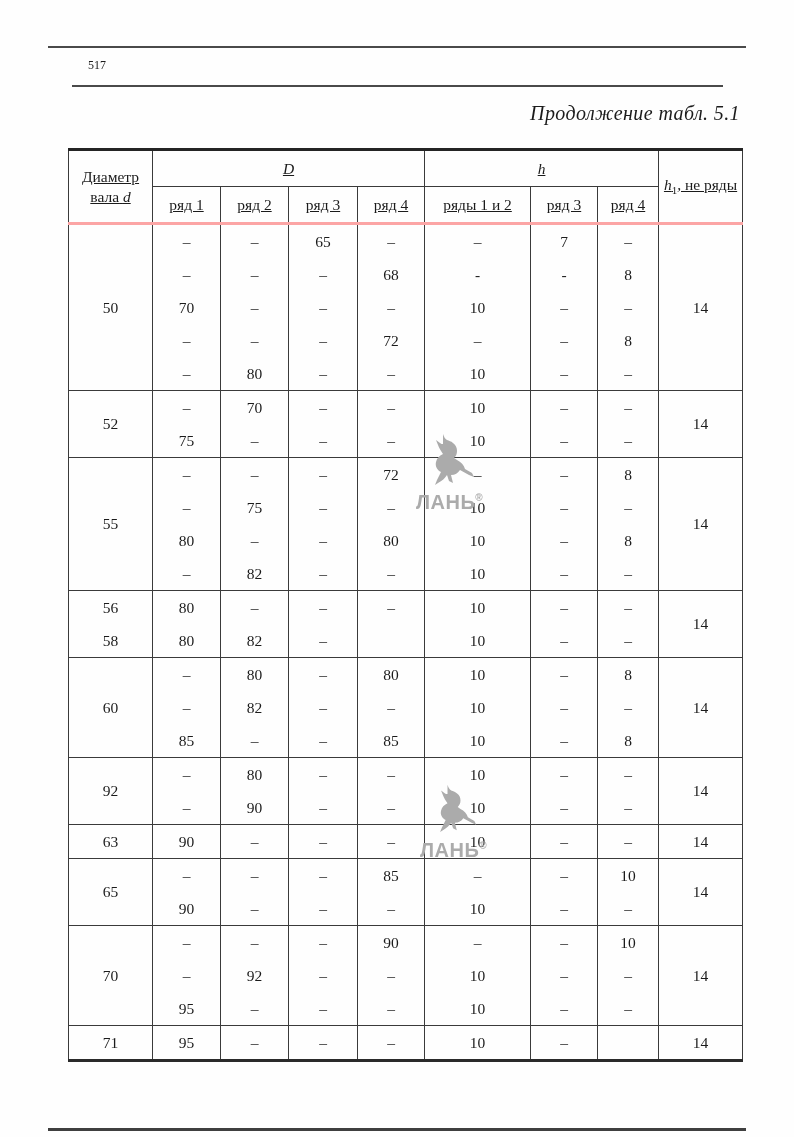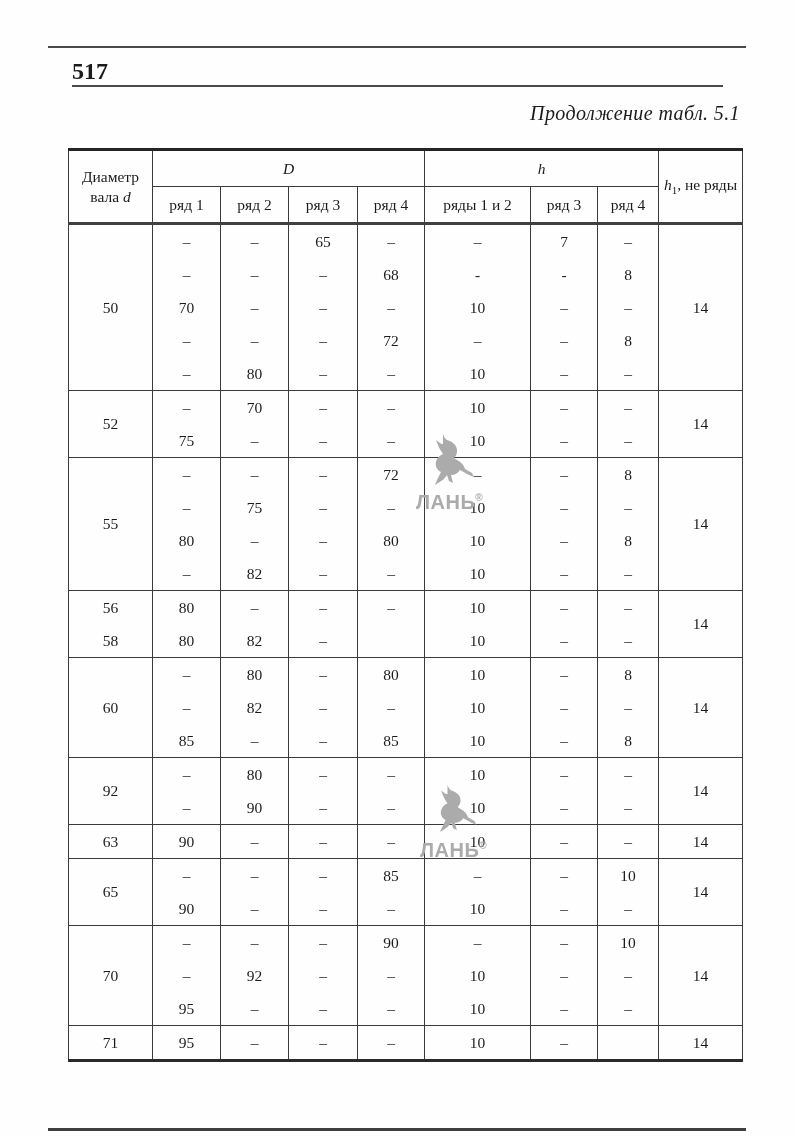--- a/index.html
+++ b/index.html
@@ -8,36 +8,36 @@
     background:#fefefe; overflow:hidden;
     font-family:"Liberation Serif", serif; color:#1b1b1b;
   }
   .rule { position:absolute; background:#4a4a4a; }
   .rule-top    { left:48px; top:46px;  width:698px; height:2px; }
   .rule-under  { left:72px; top:85px;  width:651px; height:2px; }
   .rule-footer { left:48px; top:1128px; width:698px; height:3px; background:#3f3f3f; }
 
   .running-head { position:absolute; left:72px; top:58px; width:651px; display:flex; align-items:baseline; }
   .chapter { flex:1; text-align:center; font-size:16.5px; letter-spacing:0.3px; white-space:nowrap; }
-  .pagenum { font-weight:bold; font-size:24px; margin-right:10px; }
+  .pagenum { font-weight:normal; font-size:12px; margin-right:10px;margin-left:16px; }
 
   .continuation { position:absolute; right:54px; top:102px; font-size:20px; font-style:italic; letter-spacing:0.4px; }
 
   table.tbl {
     position:absolute; left:68px; top:148px; width:674px;
     border-collapse:collapse; table-layout:fixed;
     border-top:3px solid #242424; border-bottom:3px solid #2a2a2a;
     border-left:1px solid #3a3a3a; border-right:1px solid #3a3a3a;
   }
   .tbl th, .tbl td {
     border-left:1px solid #3a3a3a; border-right:1px solid #3a3a3a;
     text-align:center; vertical-align:middle;
     font-weight:normal; font-size:15.5px; padding:0 3px;
   }
-  .tbl thead { border-bottom:3px solid #404040; }
+  .tbl thead { border-bottom:3px solid #fca5a5;text-decoration:underline; }
   .tbl thead tr th { height:35px; line-height:1.25; }
   .tbl thead tr.subheader th { border-top:1px solid #3a3a3a; }
   .tbl tbody td { height:33px; }
   .tbl tbody tr.group-start td { border-top:1px solid #3a3a3a; }
   .tbl i { font-style:italic; }
   .tbl sub { font-size:11px; }
 
   .wm { position:absolute; text-align:center; color:#ababab; pointer-events:none; }
   .wm1 { left:416px; top:433px; }
   .wm2 { left:420px; top:783px; }

